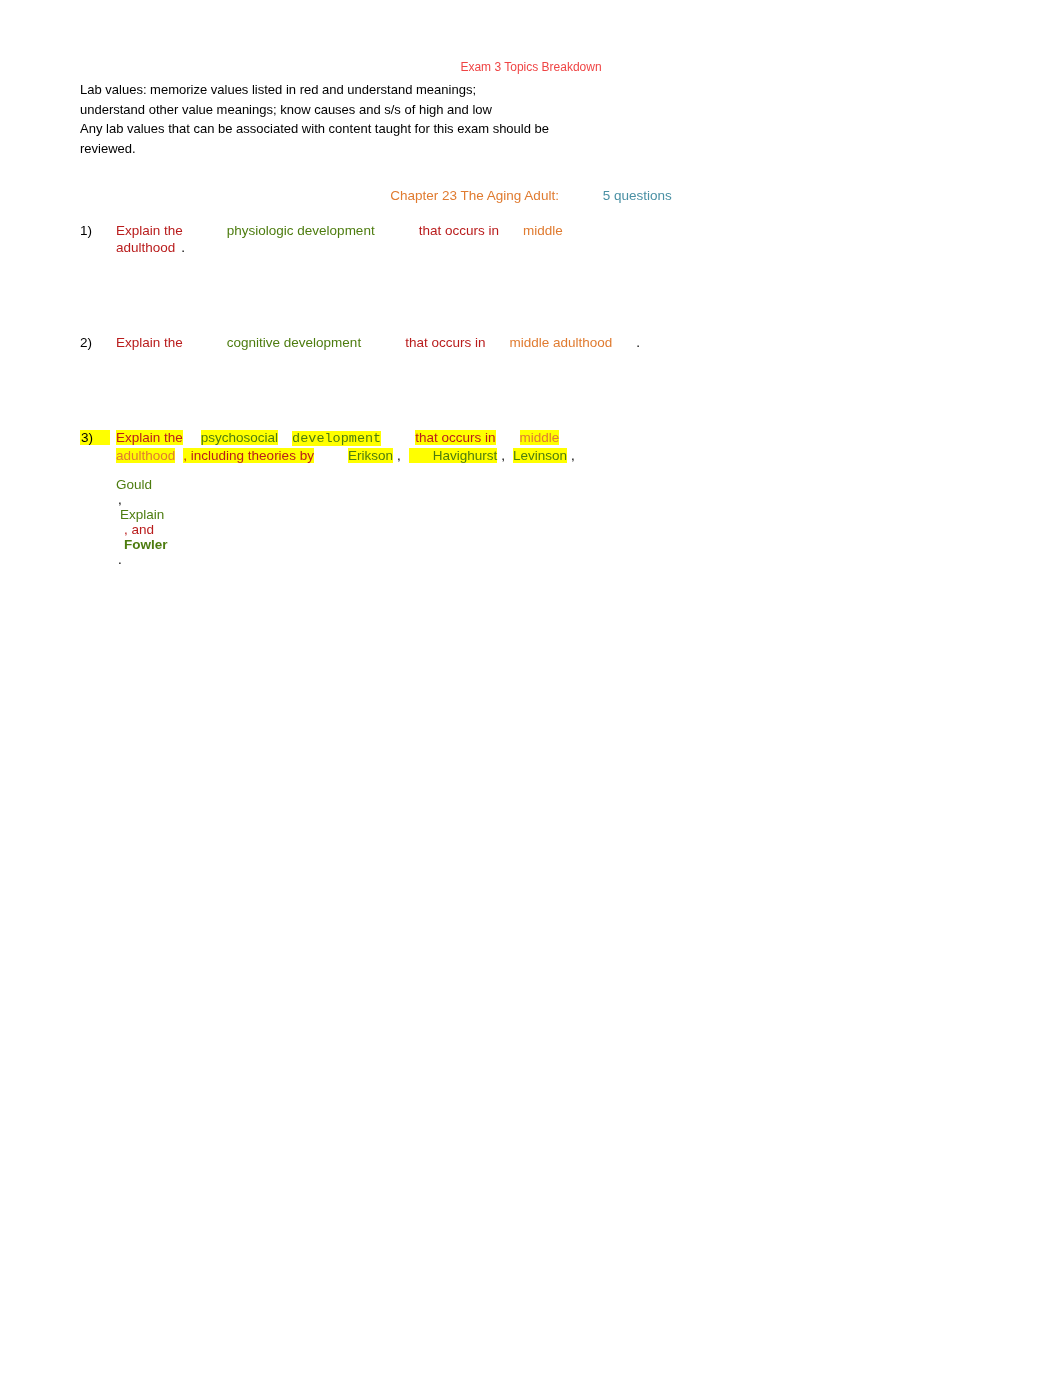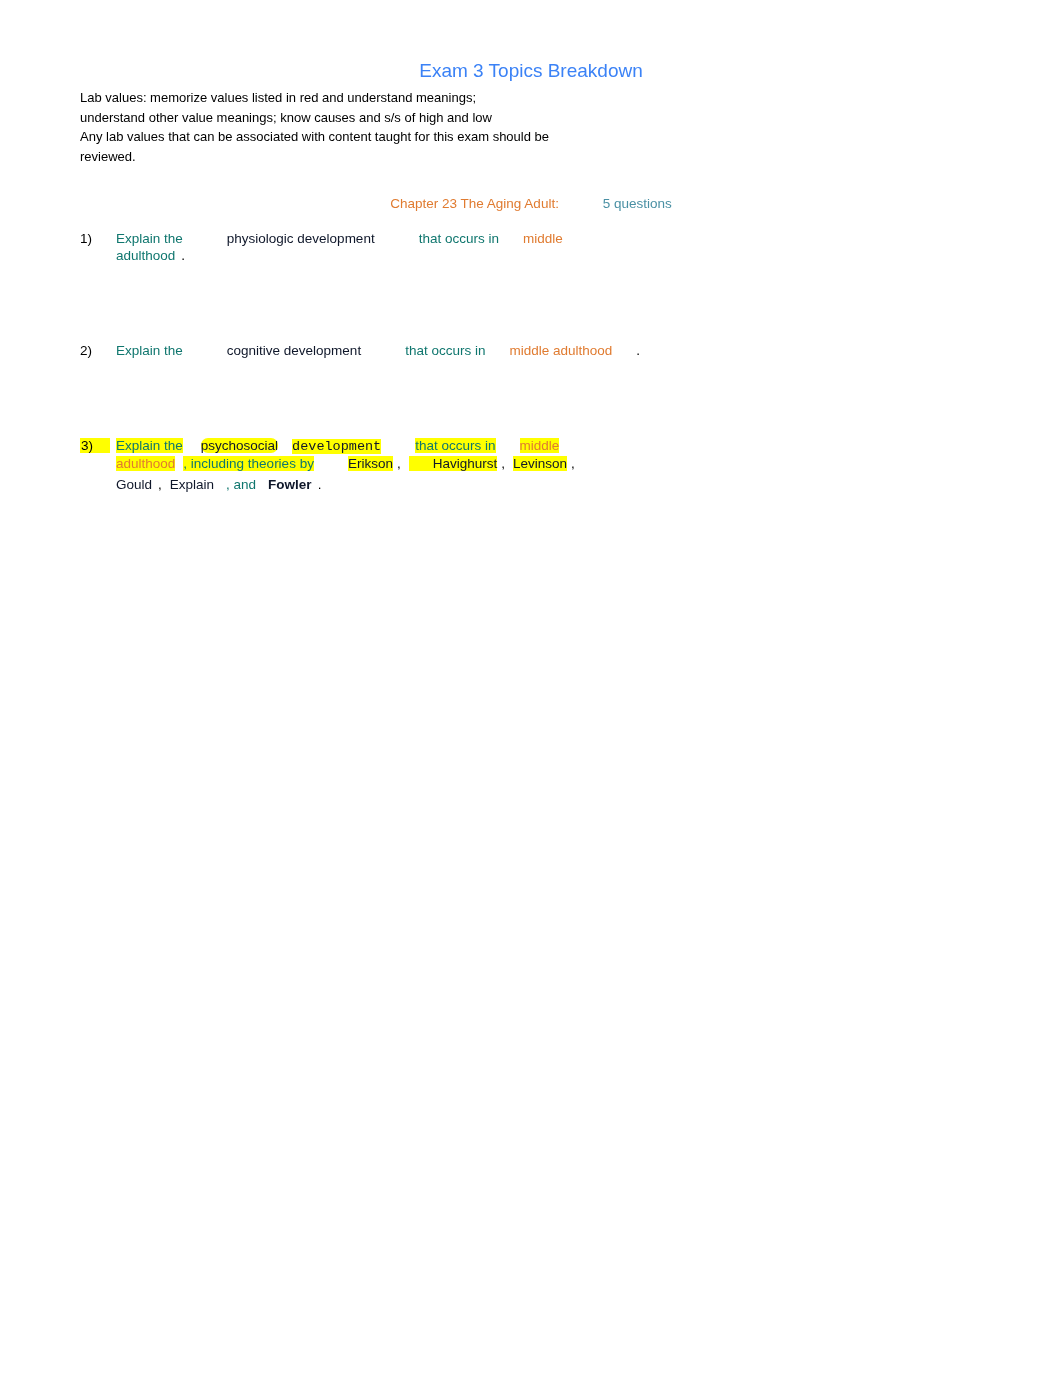--- a/index.html
+++ b/index.html
@@ -13,22 +13,22 @@
       font-family: Arial, sans-serif;
       font-size: 14px;
       color: #000000;
       width: 1062px;
       min-height: 1377px;
       padding: 60px 80px;
     }
 
     .page-title {
       text-align: center;
-      font-size: 19px;
-      color: #3b82f6;
+      font-size: 12px;
+      color: #ef4444;
       margin-bottom: 6px;
     }
 
     .intro-text {
       font-size: 13px;
       color: #000000;
       line-height: 1.5;
       margin-bottom: 20px;
     }
 
@@ -60,26 +60,26 @@
       flex-wrap: wrap;
     }
 
     .question-number {
       color: #000000;
       min-width: 30px;
       margin-right: 6px;
     }
 
     .q-text-black {
-      color: #0f766e;
+      color: #b91c1c;
       margin-right: 4px;
     }
 
     .q-text-blue {
-      color: #0f172a;
+      color: #4d7c0f;
       margin-right: 4px;
     }
 
     .q-text-orange {
       color: #e07b30;
       margin-right: 4px;
     }
 
     .highlight-yellow {
       background-color: #ffff00;
@@ -107,21 +107,22 @@
       display: flex;
       flex-wrap: wrap;
       align-items: baseline;
       margin-top: 2px;
     }
 
     .q3-line3 {
       display: flex;
       flex-wrap: wrap;
       align-items: flex-start;
-      margin-top: 6px;
+      margin-top: 14px;
+      flex-direction: column;
     }
 
     .dot {
       color: #000000;
       margin-left: 2px;
       margin-right: 2px;
     }
 
     .comma {
       color: #000000;
@@ -192,21 +193,21 @@
       <span class="q-text-orange" style="margin-left: 20px;">middle adulthood</span>
       <span class="dot" style="margin-left: 20px;">.</span>
     </div>
   </div>
 
   <div class="question-item" style="align-items: flex-start; margin-bottom: 40px;">
     <span class="question-number" style="background-color: #ffff00; padding: 0 1px;">3)</span>
     <div class="q3-block">
       <div class="q3-line1">
         <span class="q-text-black highlight-yellow">Explain the</span>
-        <span class="q-text-blue highlight-yellow" style="margin-left: 14px; border-radius: 7px;">psychosocial</span>
+        <span class="q-text-blue highlight-yellow" style="margin-left: 14px;">psychosocial</span>
         <span class="q-text-blue highlight-yellow" style="margin-left: 10px; font-family: Liberation Mono, monospace;">development</span>
         <span class="q-text-black highlight-yellow" style="margin-left: 30px;">that occurs in</span>
         <span class="q-text-orange highlight-yellow" style="margin-left: 20px;">middle</span>
       </div>
       <div class="q3-line2">
         <span class="q-text-orange highlight-yellow">adulthood</span>
         <span class="q-text-black highlight-yellow" style="margin-left: 4px;">, including theories by</span>
         <span class="q-text-blue highlight-yellow" style="margin-left: 30px;">Erikson</span>
         <span class="comma">,</span>
         <span class="q-text-blue highlight-yellow" style="margin-left: 4px; padding-left: 24px;">Havighurst</span>

